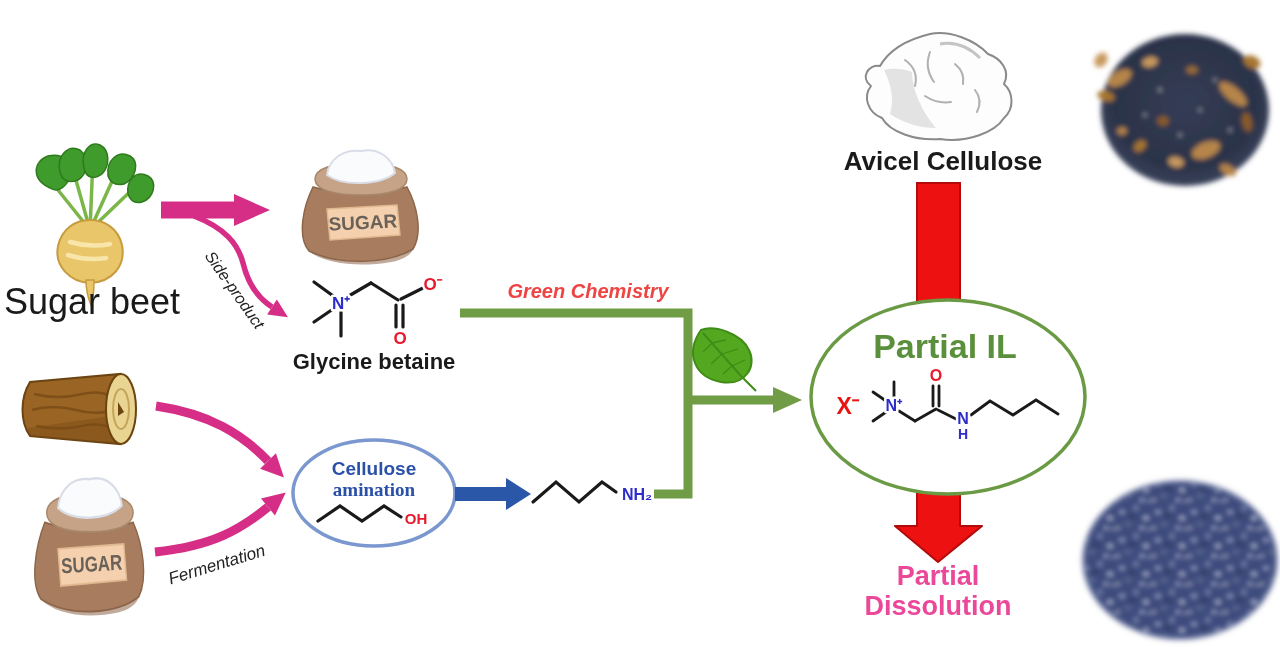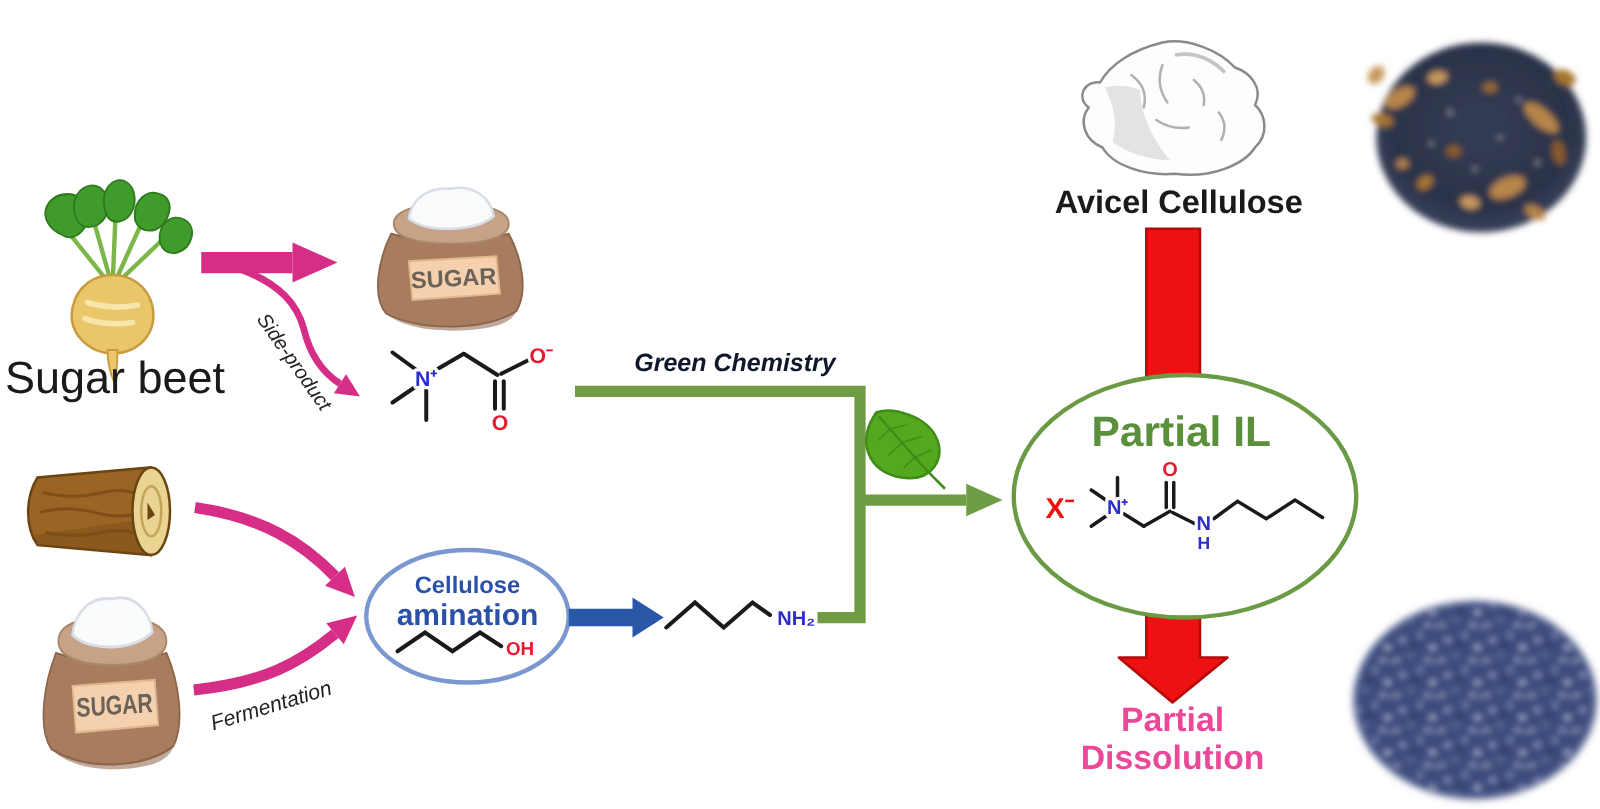--- a/index.html
+++ b/index.html
@@ -3,21 +3,21 @@
 <meta charset="utf-8">
 <style>
   html,body{margin:0;padding:0;background:#ffffff;}
   #canvas{position:relative;width:1280px;height:647px;background:#ffffff;overflow:hidden;
           font-family:"Liberation Sans", sans-serif;}
   #gfx{position:absolute;left:0;top:0;}
   .lbl{position:absolute;color:#1a1a1a;text-align:center;line-height:1.05;}
   .big{font-size:36px;}
   .bold{font-weight:bold;}
   .ital{font-style:italic;}
-  .green-t{color:#0f172a;}
+  .green-t{color:#ef4444;}
   .red-t{color:#ec4899;}
   .blue-t{color:#2b50a8;}
   .rot{transform-origin:center center;}
   svg text{font-family:"Liberation Sans", sans-serif;}
   .atom{font-weight:bold;paint-order:stroke;stroke:#ffffff;stroke-width:5px;stroke-linejoin:round;}
   .atomB{fill:#2d2dcc;}
   .atomR{fill:#e8192c;}
   .bond{stroke:#1a1a1a;stroke-width:3.2;stroke-linecap:round;fill:none;}
   .bond2{stroke:#1a1a1a;stroke-width:2.8;stroke-linecap:round;fill:none;}
 </style>
@@ -227,28 +227,29 @@
   <g filter="url(#soft)">
     <ellipse cx="1180" cy="560" rx="96" ry="78" fill="url(#speckles)"></ellipse>
     <ellipse cx="1180" cy="560" rx="96" ry="78" fill="none" stroke="#5a6794" stroke-width="5" opacity="0.6"></ellipse>
   </g>
 </svg>
 
 <div class="lbl big" style="left:2px;top:283px;width:180px;">Sugar beet</div>
 
 <div class="lbl ital rot" style="left:168px;top:282px;width:132px;font-size:16px;transform:rotate(55deg);color:#222;">Side-product</div>
 
+<div class="lbl bold" style="left:289px;top:350px;width:170px;font-size:22px;">Glycine betaine</div>
 
 <div class="lbl bold ital green-t" style="left:498px;top:281px;width:180px;font-size:20px;">Green Chemistry</div>
 
 
 <div class="lbl ital rot" style="left:158px;top:556px;width:118px;font-size:17px;transform:rotate(-17deg);color:#222;">Fermentation</div>
 
 <div class="lbl bold blue-t" style="left:314px;top:459px;width:120px;font-size:19px;">Cellulose</div>
-<div class="lbl bold blue-t" style="left:314px;top:480px;width:120px;font-size:24px;">amination</div>
+<div class="lbl bold blue-t" style="left:314px;top:480px;width:120px;font-size:19px;font-family:Liberation Serif, serif;">amination</div>
 
 <div class="lbl bold" style="left:845px;top:329px;width:200px;font-size:34px;color:#5a8f3b;">Partial IL</div>
 
 <div class="lbl bold" style="left:828px;top:148px;width:230px;font-size:26px;">Avicel Cellulose</div>
 
 <div class="lbl bold red-t" style="left:858px;top:562px;width:160px;font-size:27px;">Partial</div>
 <div class="lbl bold red-t" style="left:840px;top:592px;width:196px;font-size:27px;">Dissolution</div>
 
 </div>
 

